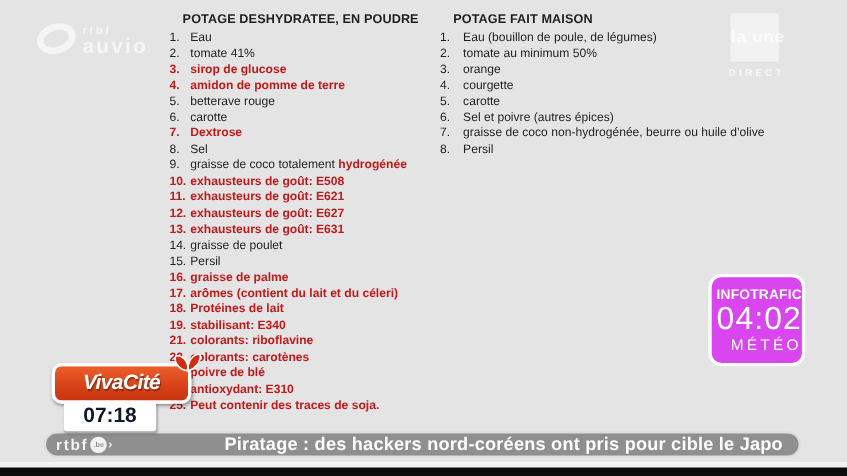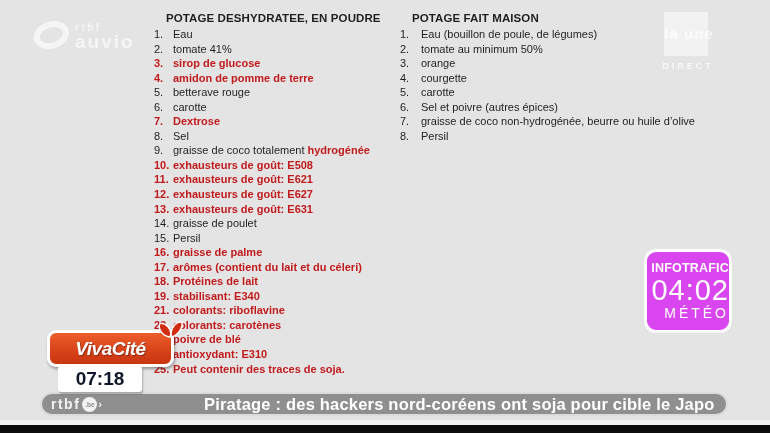--- a/index.html
+++ b/index.html
@@ -262,19 +262,19 @@
     </div>
     <div class="viva-time">07:18</div>
   </div>
 
   <div class="ticker">
     <span class="ticker-logo">
       <span class="rtbf-word">rtbf</span>
       <span class="be-circle">.be</span>
       <span class="chev">›</span>
     </span>
-    <span class="ticker-text">Piratage : des hackers nord-coréens ont soja pour cible le Japo</span>
+    <span class="ticker-text">Piratage : des hackers nord-coréens ont pris pour cible le Japo</span>
   </div>
 
   <div class="bottom-white"></div>
   <div class="bottom-black"></div>
 
 </div>
 
 </body></html>

